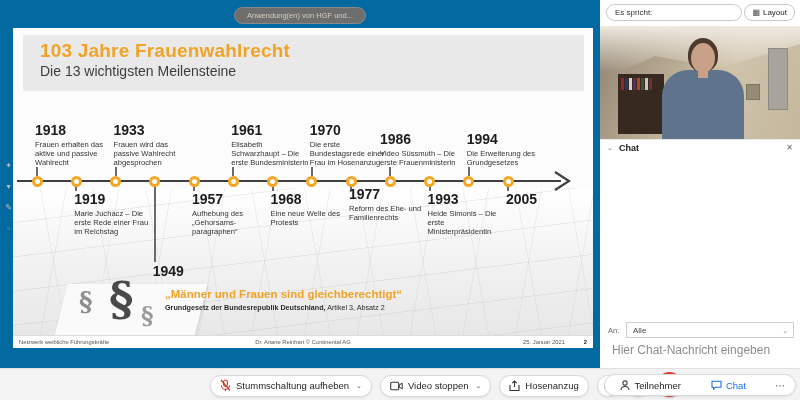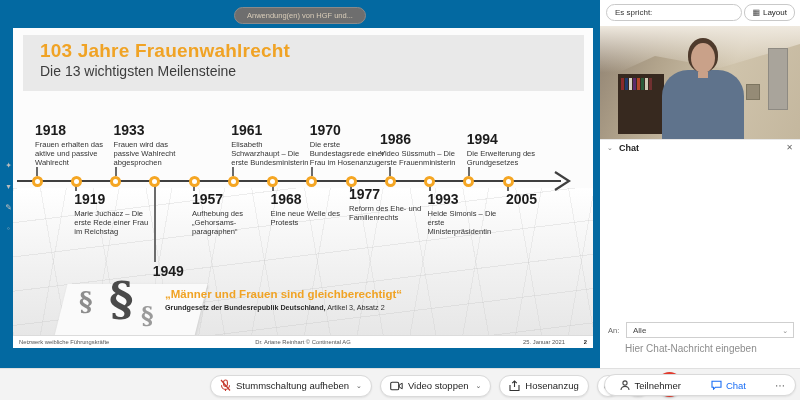--- a/index.html
+++ b/index.html
@@ -96,21 +96,21 @@
   .chat-title { position:absolute; left:19px; top:3px; font-size:9px; font-weight:bold; color:#222; }
   .chat-close { position:absolute; right:7px; top:3px; font-size:8px; color:#666; }
   .chat-body { position:absolute; left:0; top:157px; width:200px; height:161px; background:#fff; }
 
   .to-row { position:absolute; left:0; top:322px; width:200px; height:16px; }
   .to-label { position:absolute; left:8px; top:4px; font-size:7.5px; color:#666; }
   .to-select { position:absolute; left:26px; right:6px; top:0; height:16px;
                border:1px solid #cfcfcf; border-radius:0; background:#fff; }
   .to-value { position:absolute; left:6px; top:3px; font-size:8px; color:#444; }
   .to-caret { position:absolute; right:5px; top:4px; font-size:7px; color:#888; }
-  .msg-placeholder { position:absolute; left:25px; top:343px; font-size:10px; color:#8d8d8d;text-align:right; }
+  .msg-placeholder { position:absolute; left:12px; top:343px; font-size:12px; color:#8d8d8d;text-align:right; }
 
   
   .toolbar { position:absolute; left:0; top:368px; width:800px; height:32px;
              background:#f3f3f3; border-top:1px solid #e0e0e0; }
   .tb-center { position:absolute; left:210px; top:5px; display:flex; gap:8px; align-items:center; }
   .pill { height:22px; background:#fff; border:1px solid #dadada; border-radius:12px;
           box-shadow:0 1px 2px rgba(0,0,0,.08); display:flex; align-items:center;
           gap:5px; padding:0 9px; font-size:9.5px; color:#1f1f1f; white-space:nowrap; }
   .pill .caret { font-size:7px; color:#555; margin-left:2px; }
   .circle-btn { width:22px; height:22px; border-radius:50%; background:#fff; border:1px solid #dadada;

